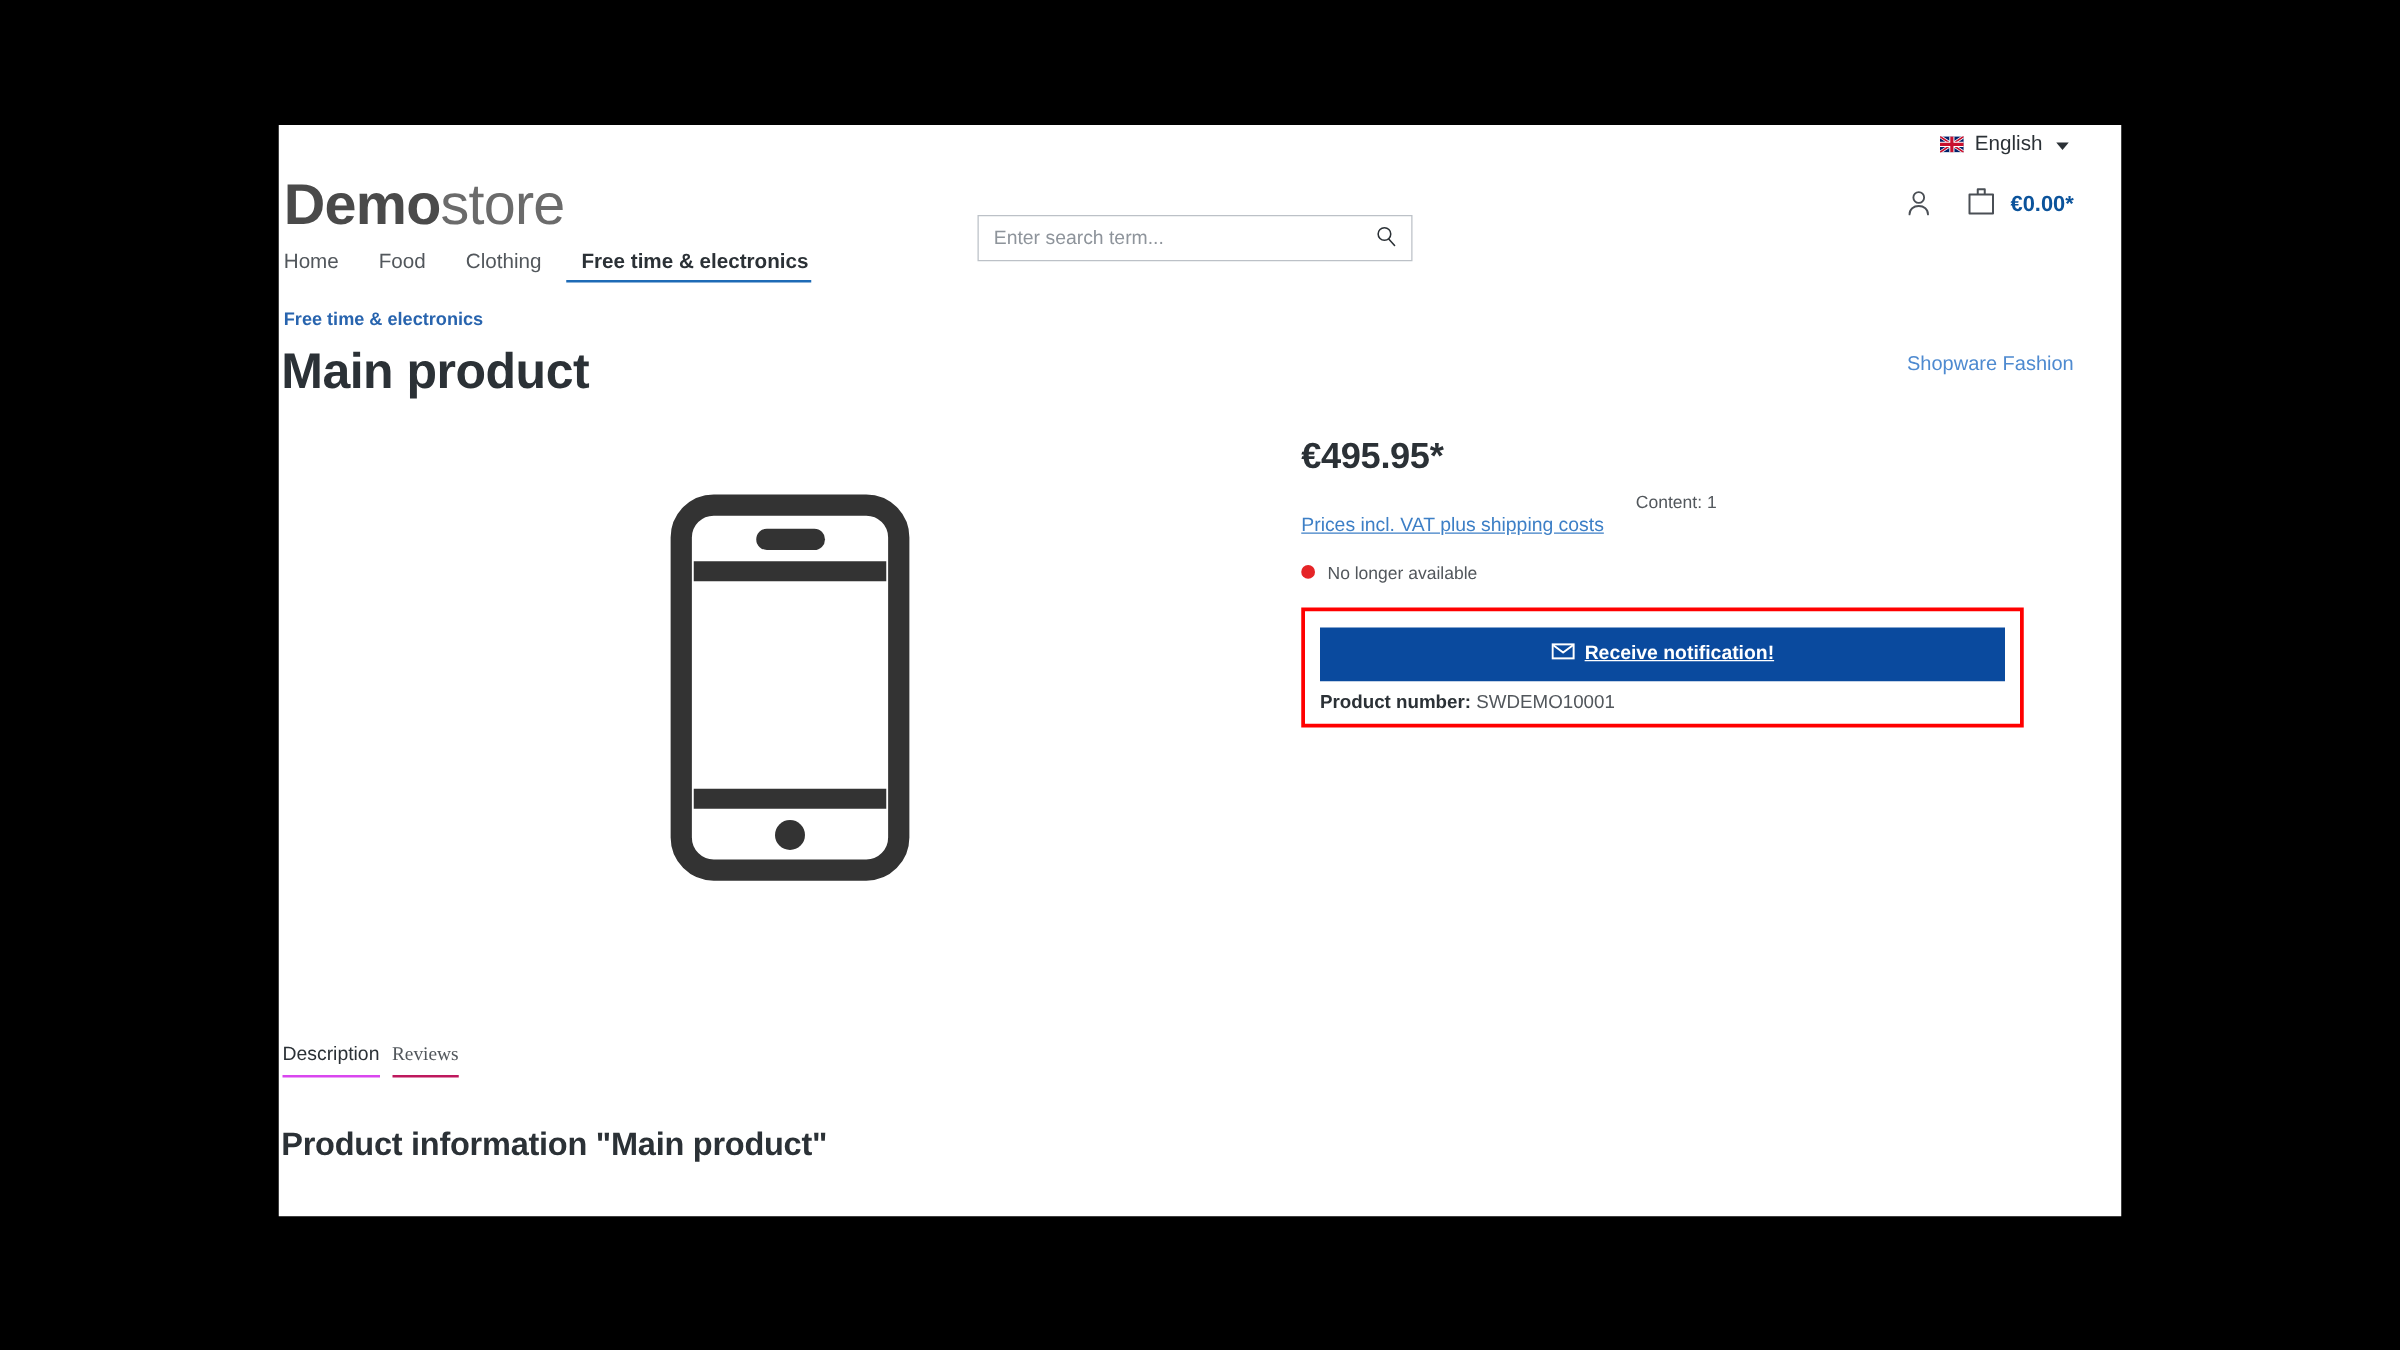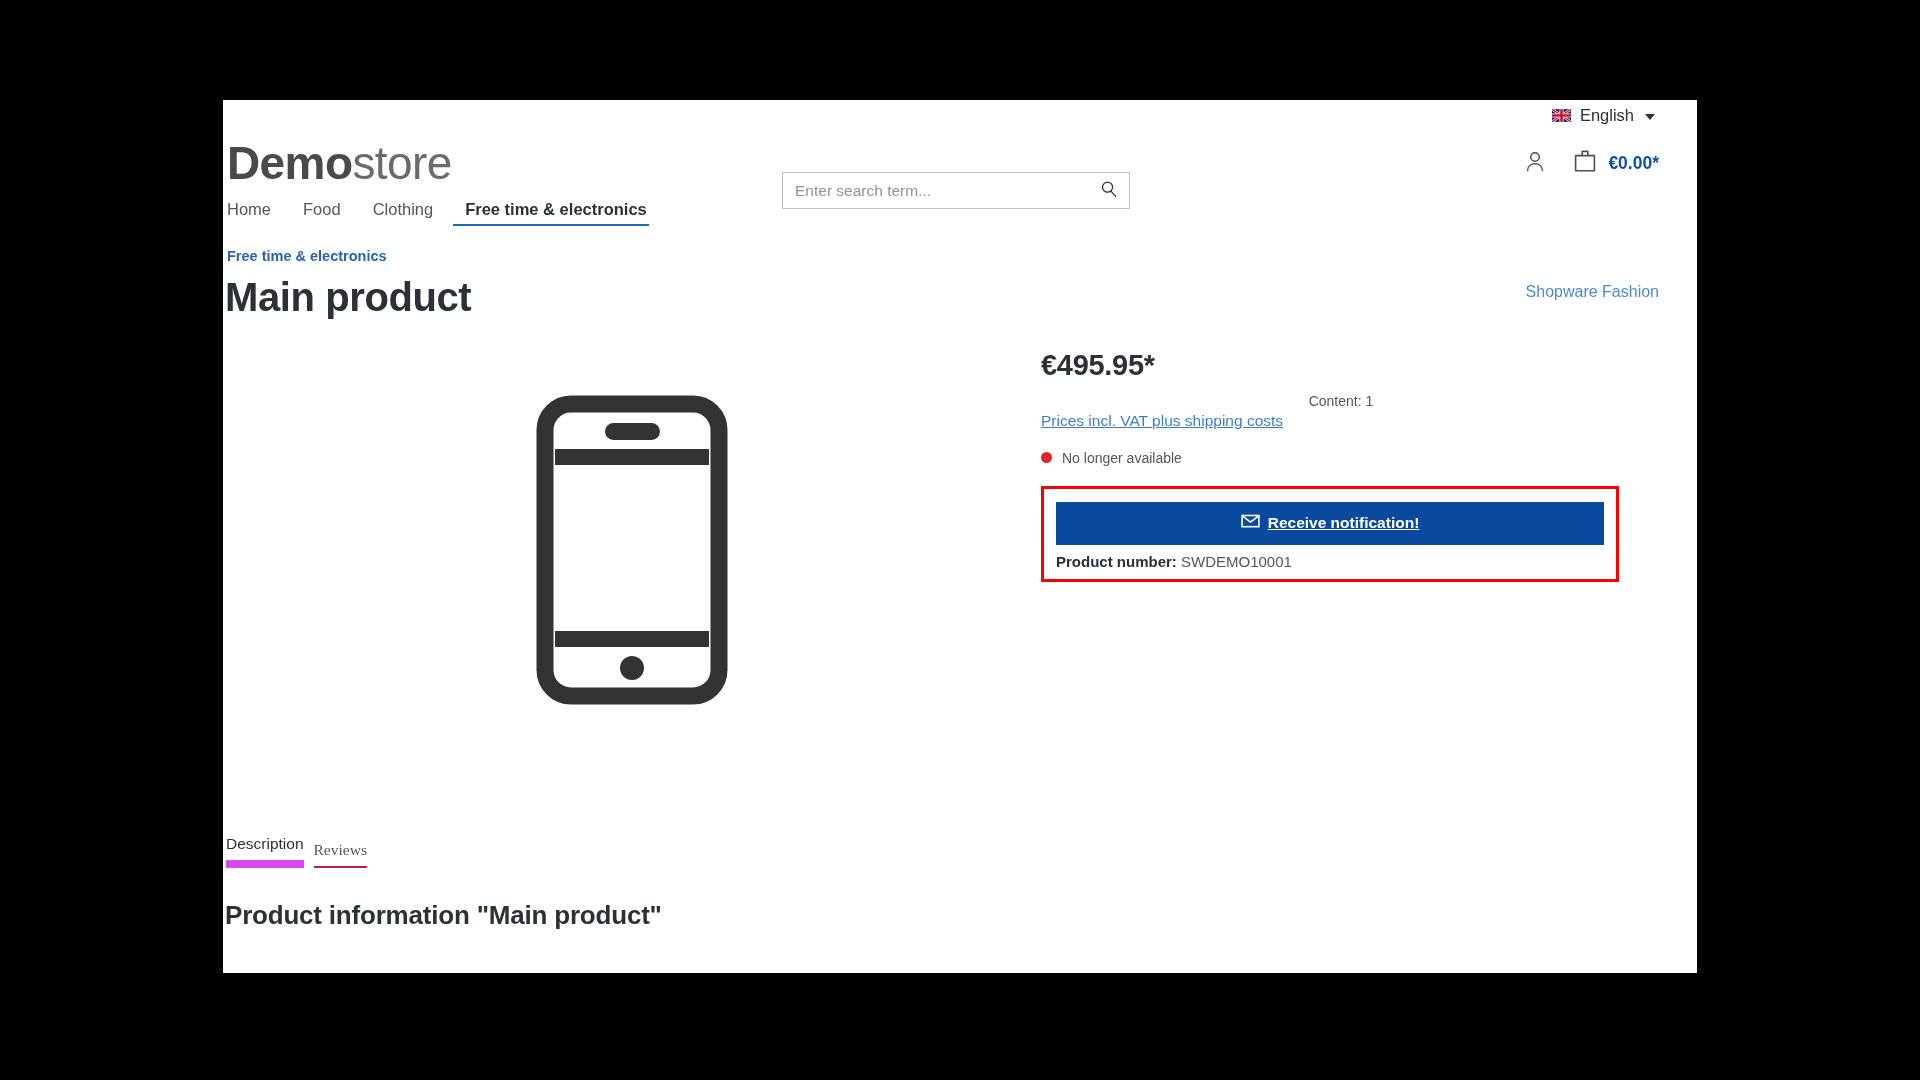--- a/index.html
+++ b/index.html
@@ -308,21 +308,21 @@
   }
   .tab {
     font-size: 15.5px;
     color: #52575c;
     padding-bottom: 7px;
     cursor: pointer;
     white-space: nowrap;
   }
   .tab.active {
     color: #2b3136;
-    border-bottom: 8px solid #d946ef;
+    border-bottom: 2px solid #d946ef;
   }
   .tab.inactive { border-bottom: 2px solid #be185d; font-family: Liberation Serif, serif; }
 
   .section-title {
     position: absolute;
     left: 2px;
     top: 800px;
     font-size: 26px;
     font-weight: 700;
     color: #2b3136;

